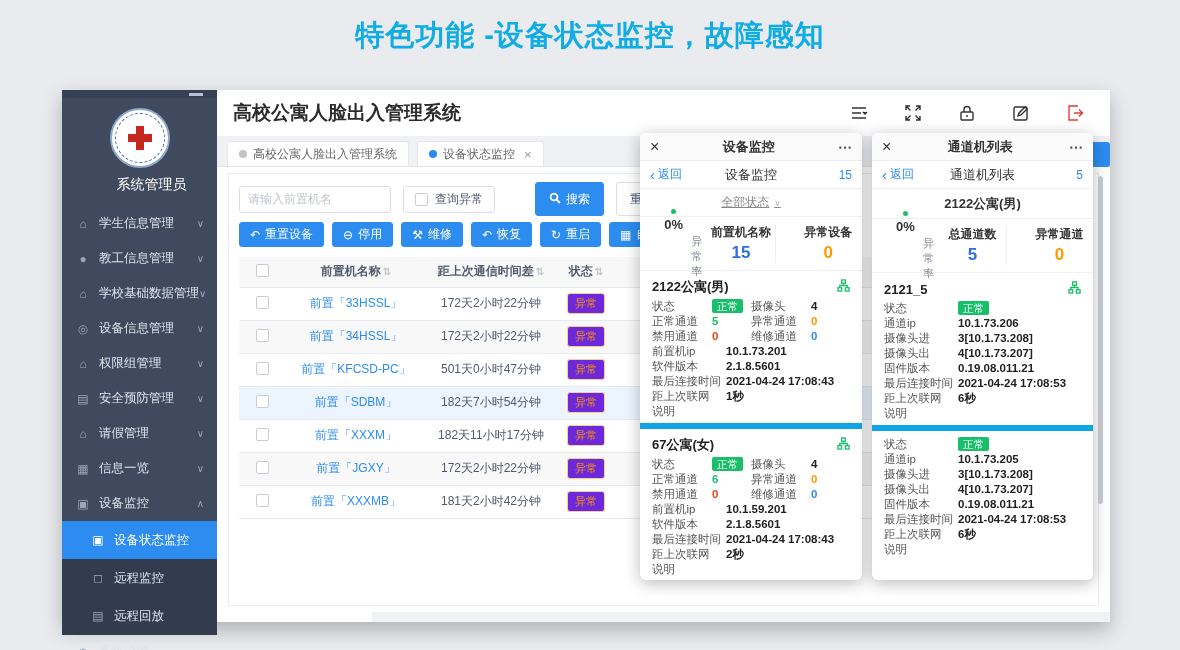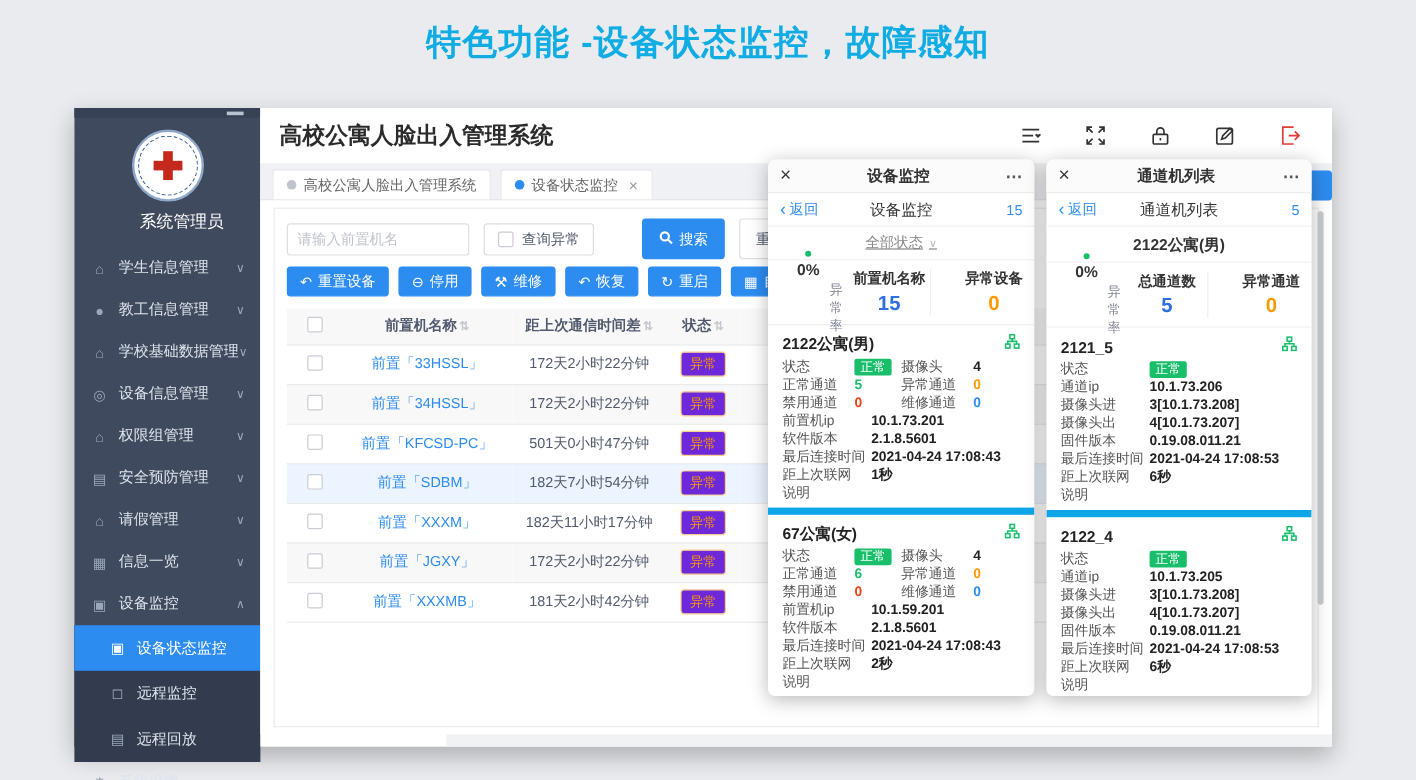--- a/index.html
+++ b/index.html
@@ -630,31 +630,20 @@
     <div class="line">
         <span class="l-label">距上次联网</span>
         <span class="l-val">6秒</span>
       </div>
     <div class="line">
         <span class="l-label">说明</span>
       </div>
   </div>
 
   <div class="card">
-    <div class="card-head">
-      <span class="card-title">2122_4</span>
-      <span class="tree-icon">
-        <svg viewBox="0 0 14 14">
-            <rect x="5" y="1" width="4" height="3.6"></rect>
-            <rect x="1" y="9.4" width="4" height="3.6"></rect>
-            <rect x="9" y="9.4" width="4" height="3.6"></rect>
-            <path d="M7 4.6V7M3 9.4V7h8v2.4"></path>
-          </svg>
-      </span>
-    </div>
     <div class="line">
         <span class="l-label">状态</span>
         <span class="l-val"><span class="badge-ok">正常</span></span>
       </div>
     <div class="line">
         <span class="l-label">通道ip</span>
         <span class="l-val">10.1.73.205</span>
       </div>
     <div class="line">
         <span class="l-label">摄像头进</span>

